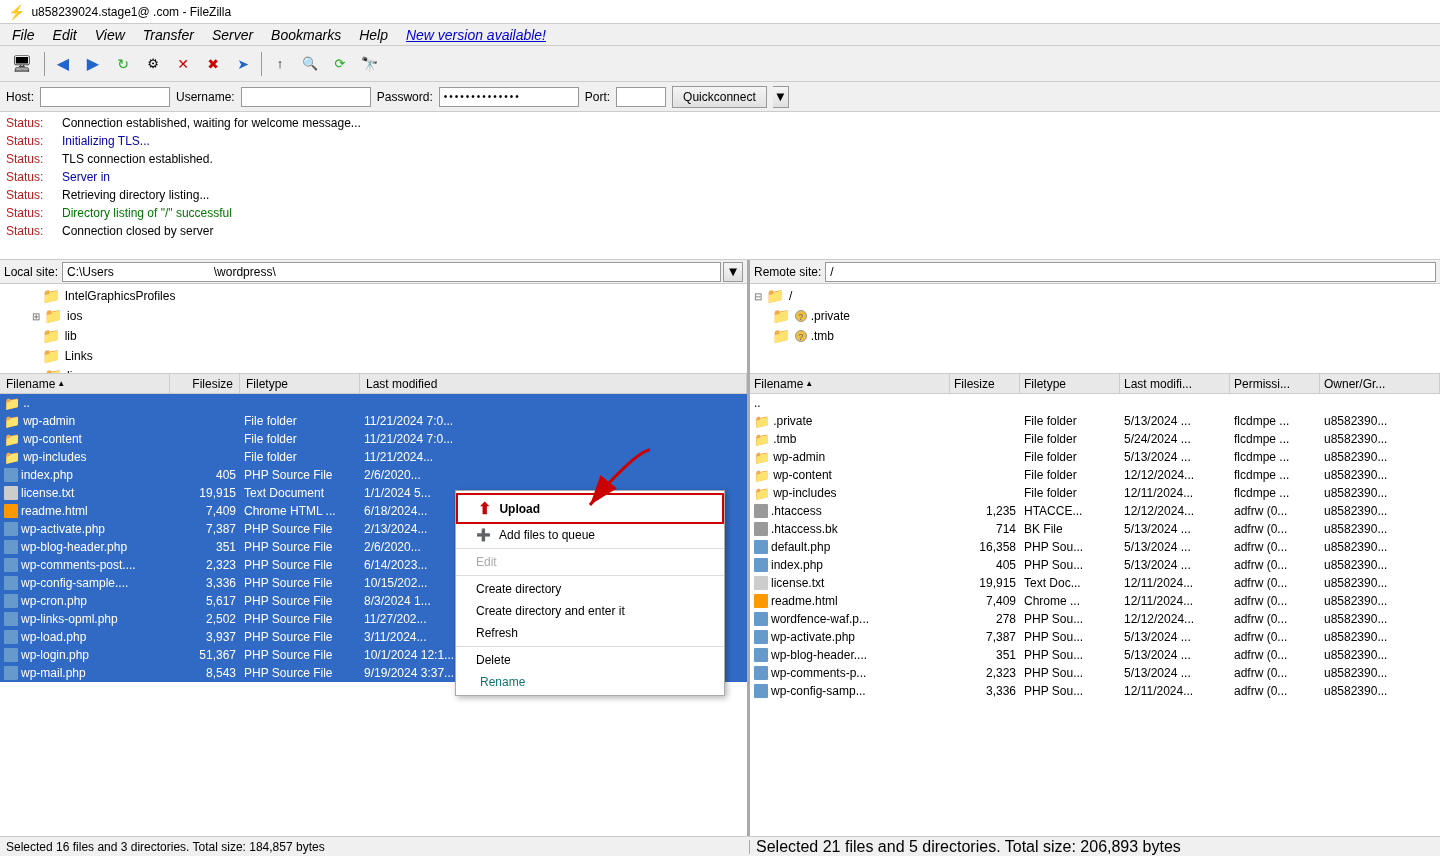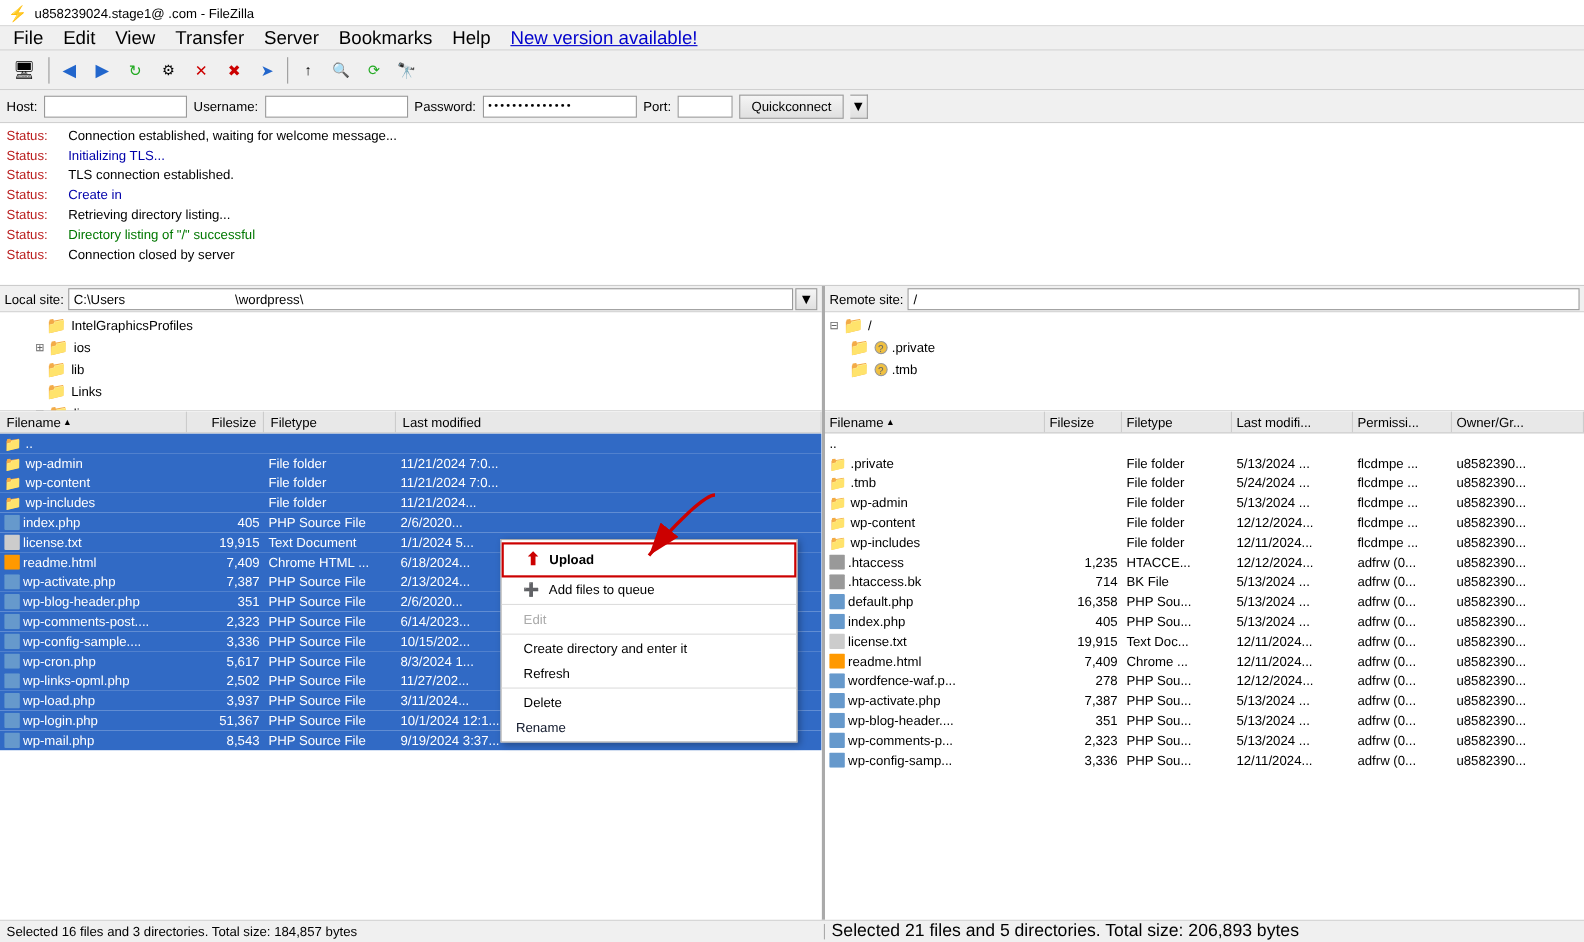--- a/index.html
+++ b/index.html
@@ -3,21 +3,21 @@
   <meta charset="utf-8">
   <style>
     * { margin: 0; padding: 0; box-sizing: border-box; }
     body { font-family: 'Segoe UI', Tahoma, Arial, sans-serif; font-size: 12px; background: #f0f0f0; color: #000; width: 1440px; height: 856px; overflow: hidden; }
     
     
     #title-bar { background: #fff; border-bottom: 1px solid #ccc; padding: 2px 8px; font-size: 12px; display: flex; align-items: center; gap: 6px; height: 24px; }
     
     
     #menu-bar { background: #f0f0f0; border-bottom: 1px solid #ccc; padding: 2px 4px; display: flex; align-items: center; gap: 2px; height: 22px; }
-    .menu-item { padding: 2px 8px; cursor: pointer; font-size: 17px; }
+    .menu-item { padding: 2px 8px; cursor: pointer; font-size: 14px; font-style: italic; }
     .menu-item-highlight { color: #0000cc; text-decoration: underline; }
     
     
     #toolbar { background: #f0f0f0; border-bottom: 1px solid #ccc; padding: 2px 4px; display: flex; align-items: center; gap: 2px; height: 36px; }
     .toolbar-btn { width: 28px; height: 28px; border: 1px solid transparent; background: transparent; cursor: pointer; display: flex; align-items: center; justify-content: center; font-size: 14px; }
     .toolbar-sep { width: 1px; height: 24px; background: #999; margin: 0 2px; }
     
     
     #quickconnect-bar { background: #f0f0f0; border-bottom: 1px solid #ccc; padding: 3px 6px; display: flex; align-items: center; gap: 6px; height: 30px; }
     .qc-label { font-size: 12px; font-weight: normal; }
@@ -149,21 +149,21 @@
   <div class="status-line">
     <span class="status-label">Status:</span>
     <span class="status-blue">Initializing TLS...</span>
   </div>
   <div class="status-line">
     <span class="status-label">Status:</span>
     <span>TLS connection established.</span>
   </div>
   <div class="status-line">
     <span class="status-label">Status:</span>
-    <span class="status-blue">Create in</span>
+    <span class="status-blue">Server in</span>
   </div>
   <div class="status-line">
     <span class="status-label">Status:</span>
     <span>Retrieving directory listing...</span>
   </div>
   <div class="status-line">
     <span class="status-label">Status:</span>
     <span class="status-green">Directory listing of "/" successful</span>
   </div>
   <div class="status-line">
@@ -549,36 +549,39 @@
 
   <div class="ctx-sep" style="height:1px; background:#ddd; margin:2px 0;"></div>
 
 
   <div class="ctx-item disabled" style="padding:4px 20px; color:#aaa;">
     <span>Edit</span>
   </div>
 
   <div class="ctx-sep" style="height:1px; background:#ddd; margin:2px 0;"></div>
 
+  <div class="ctx-item" style="padding:4px 20px;">
+    <span>Create directory</span>
+  </div>
 
   <div class="ctx-item" style="padding:4px 20px;">
     <span>Create directory and enter it</span>
   </div>
 
   <div class="ctx-item" style="padding:4px 20px;">
     <span>Refresh</span>
   </div>
 
   <div class="ctx-sep" style="height:1px; background:#ddd; margin:2px 0;"></div>
 
   <div class="ctx-item" style="padding:4px 20px;">
     <span>Delete</span>
   </div>
 
-  <div class="ctx-item disabled" style="padding:4px 13px; color:#0f172a;">
+  <div class="ctx-item disabled" style="padding:4px 24px; color:#0f766e;">
     <span>Rename</span>
   </div>
 
 </div>
 
 <div id="arrow-annotation" style="position:absolute; left:560px; top:440px; z-index:200; pointer-events:none;">
   <svg width="120" height="80">
     <defs>
       <marker id="arrowhead" markerWidth="10" markerHeight="7" refX="10" refY="3.5" orient="auto">
         <polygon points="0 0, 10 3.5, 0 7" fill="#cc0000"></polygon>

